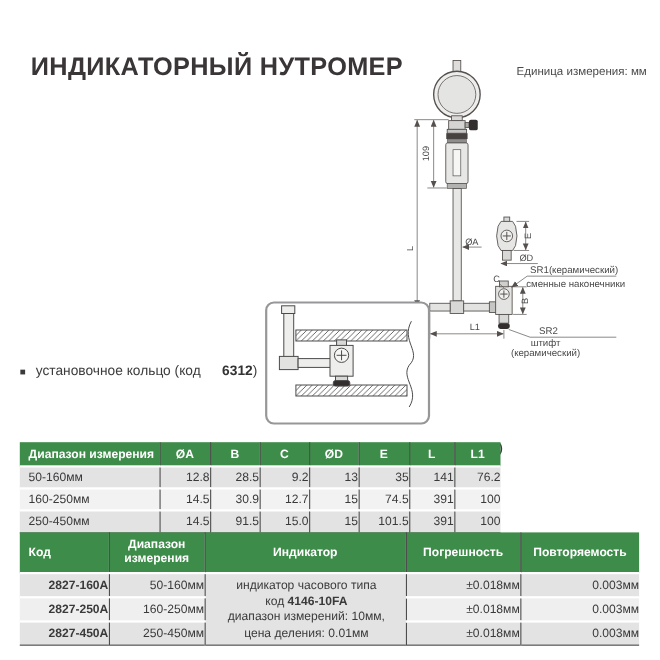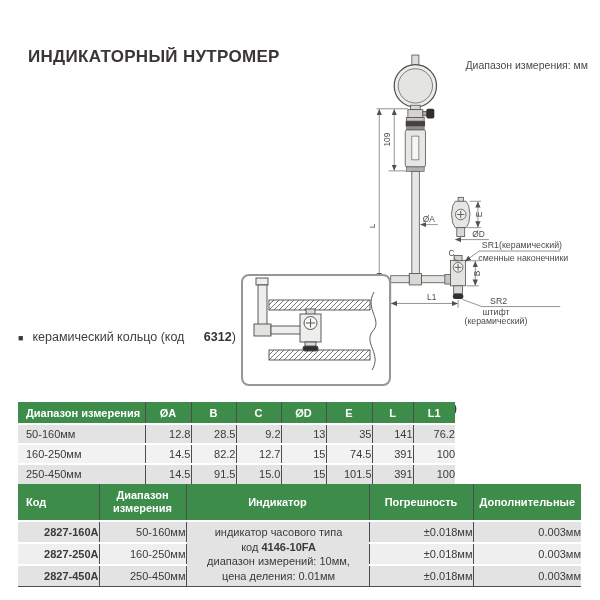--- a/index.html
+++ b/index.html
@@ -2,21 +2,21 @@
 <html><head>
 <meta charset="utf-8">
 <style>
   * { box-sizing: border-box; }
   html,body { margin:0; padding:0; background:#fff; }
   .page {
     position:relative; width:600px; height:600px; background:#ffffff;
     font-family:"Liberation Sans", sans-serif; color:#3d3d3d; overflow:hidden;
   }
   .title {
-    position:absolute; left:28px; top:47px; font-size:17px; font-weight:bold;
+    position:absolute; left:28px; top:47px; font-size:23px; font-weight:bold;
     color:#3a3536; letter-spacing:.3px;
   }
   .unit-note {
     position:absolute; left:408px; top:59px; width:180px; text-align:right;
     font-size:10.5px; color:#4a4a4a;
   }
   .diagram-svg { position:absolute; left:370px; top:48px; }
   .inset {
     position:absolute; left:241px; top:274px; width:150px; height:112px;
     border:2.5px solid #97979a; border-radius:8px; background:#fff;
@@ -54,21 +54,21 @@
     line-height:14.5px; vertical-align:middle;
   }
   svg text { font-family:"Liberation Sans", sans-serif; fill:#4a4a4a; }
 </style>
 </head>
 <body>
 
 <div class="page">
 
   <div class="title">ИНДИКАТОРНЫЙ НУТРОМЕР</div>
-  <div class="unit-note">Диапазон измерения: мм</div>
+  <div class="unit-note">Единица измерения: мм</div>
 
   <svg class="diagram-svg" width="230" height="355" viewBox="370 48 230 403" preserveAspectRatio="xMinYMin meet">
     <defs>
       <marker id="arr" markerWidth="8" markerHeight="8" refX="6.5" refY="3" orient="auto-start-reverse" markerUnits="userSpaceOnUse">
         <path d="M0,0 L7,3 L0,6 Z" fill="#55504e"></path>
       </marker>
     </defs>
 
     <g stroke-width="0.9">
 
@@ -176,21 +176,21 @@
         <path d="M67.5,42.5 v9 M63,47 h9" fill="none"></path>
         <rect x="62" y="66" width="11" height="5" fill="#d8d8d6"></rect>
         <rect x="60" y="70" width="15" height="5" rx="2" fill="#332f2f"></rect>
       </g>
     </svg>
   </div>
 
   <div class="accessories">
     <span class="bullet">■</span>
     <div>
-      <div><span>керамический кольцо (код </span><b>6312</b><span>)</span></div>
+      <div><span>установочное кольцо (код </span><b>6312</b><span>)</span></div>
     </div>
   </div>
 
   <div class="mm-note">(мм)</div>
 
   <table class="t1">
     <colgroup>
       <col style="width:127px">
         <col style="width:46px">
         <col style="width:45px">
@@ -219,21 +219,21 @@
         <td>28.5</td>
         <td>9.2</td>
         <td>13</td>
         <td>35</td>
         <td>141</td>
         <td>76.2</td>
       </tr>
       <tr>
         <td class="c-range">160-250мм</td>
         <td>14.5</td>
-        <td>82.2</td>
+        <td>30.9</td>
         <td>12.7</td>
         <td>15</td>
         <td>74.5</td>
         <td>391</td>
         <td>100</td>
       </tr>
       <tr>
         <td class="c-range">250-450мм</td>
         <td>14.5</td>
         <td>91.5</td>
@@ -256,21 +256,21 @@
     </colgroup>
     <thead>
       <tr>
         <th class="c-code">Код</th>
         <th>
             <div>Диапазон</div>
             <div>измерения</div>
           </th>
         <th>Индикатор</th>
         <th>Погрешность</th>
-        <th>Дополнительные</th>
+        <th>Повторяемость</th>
       </tr>
     </thead>
     <tbody>
       <tr>
         <td class="code">2827-160A</td>
         <td>50-160мм</td>
         <td class="indicator-cell" rowspan="3">
           <div>индикатор часового типа</div>
           <div><span>код </span><b>4146-10FA</b></div>
           <div>диапазон измерений: 10мм,</div>

